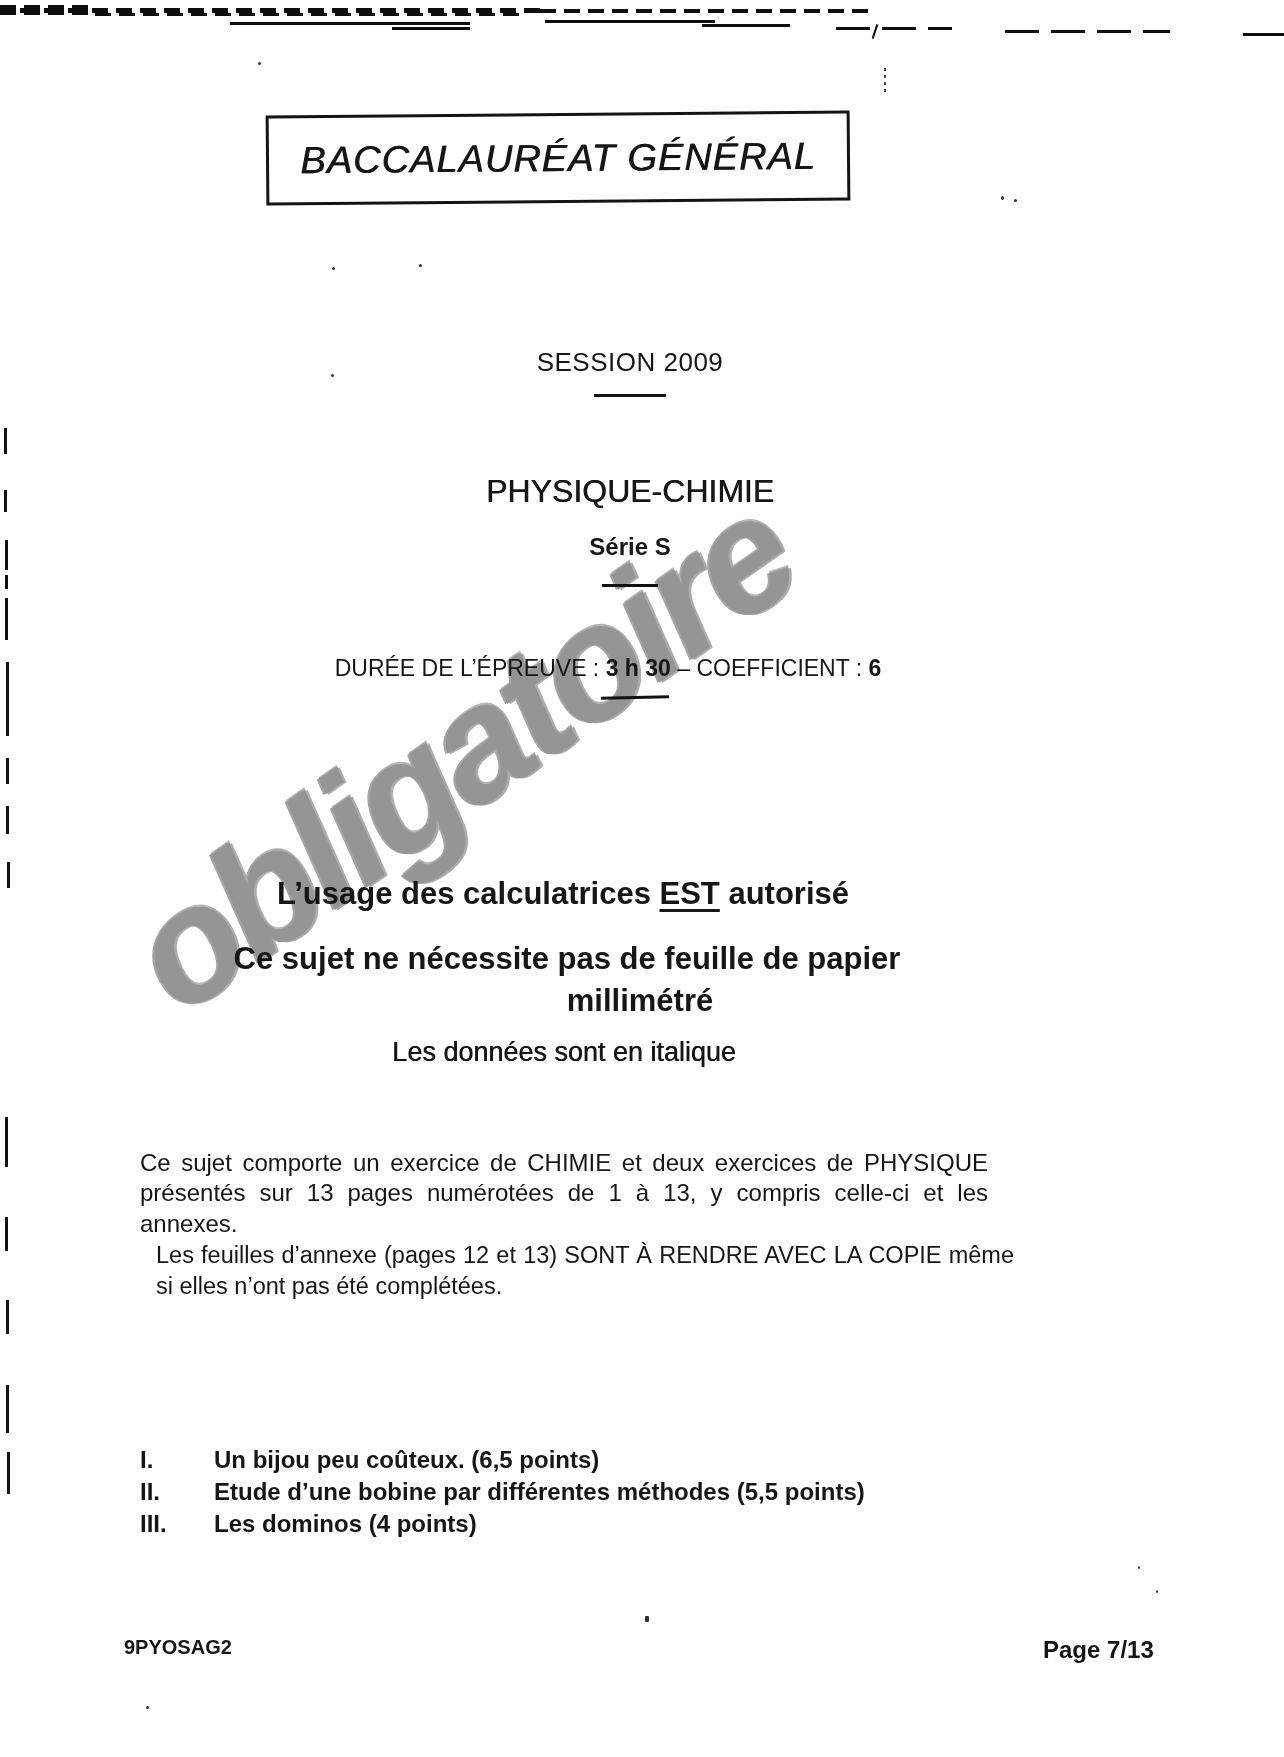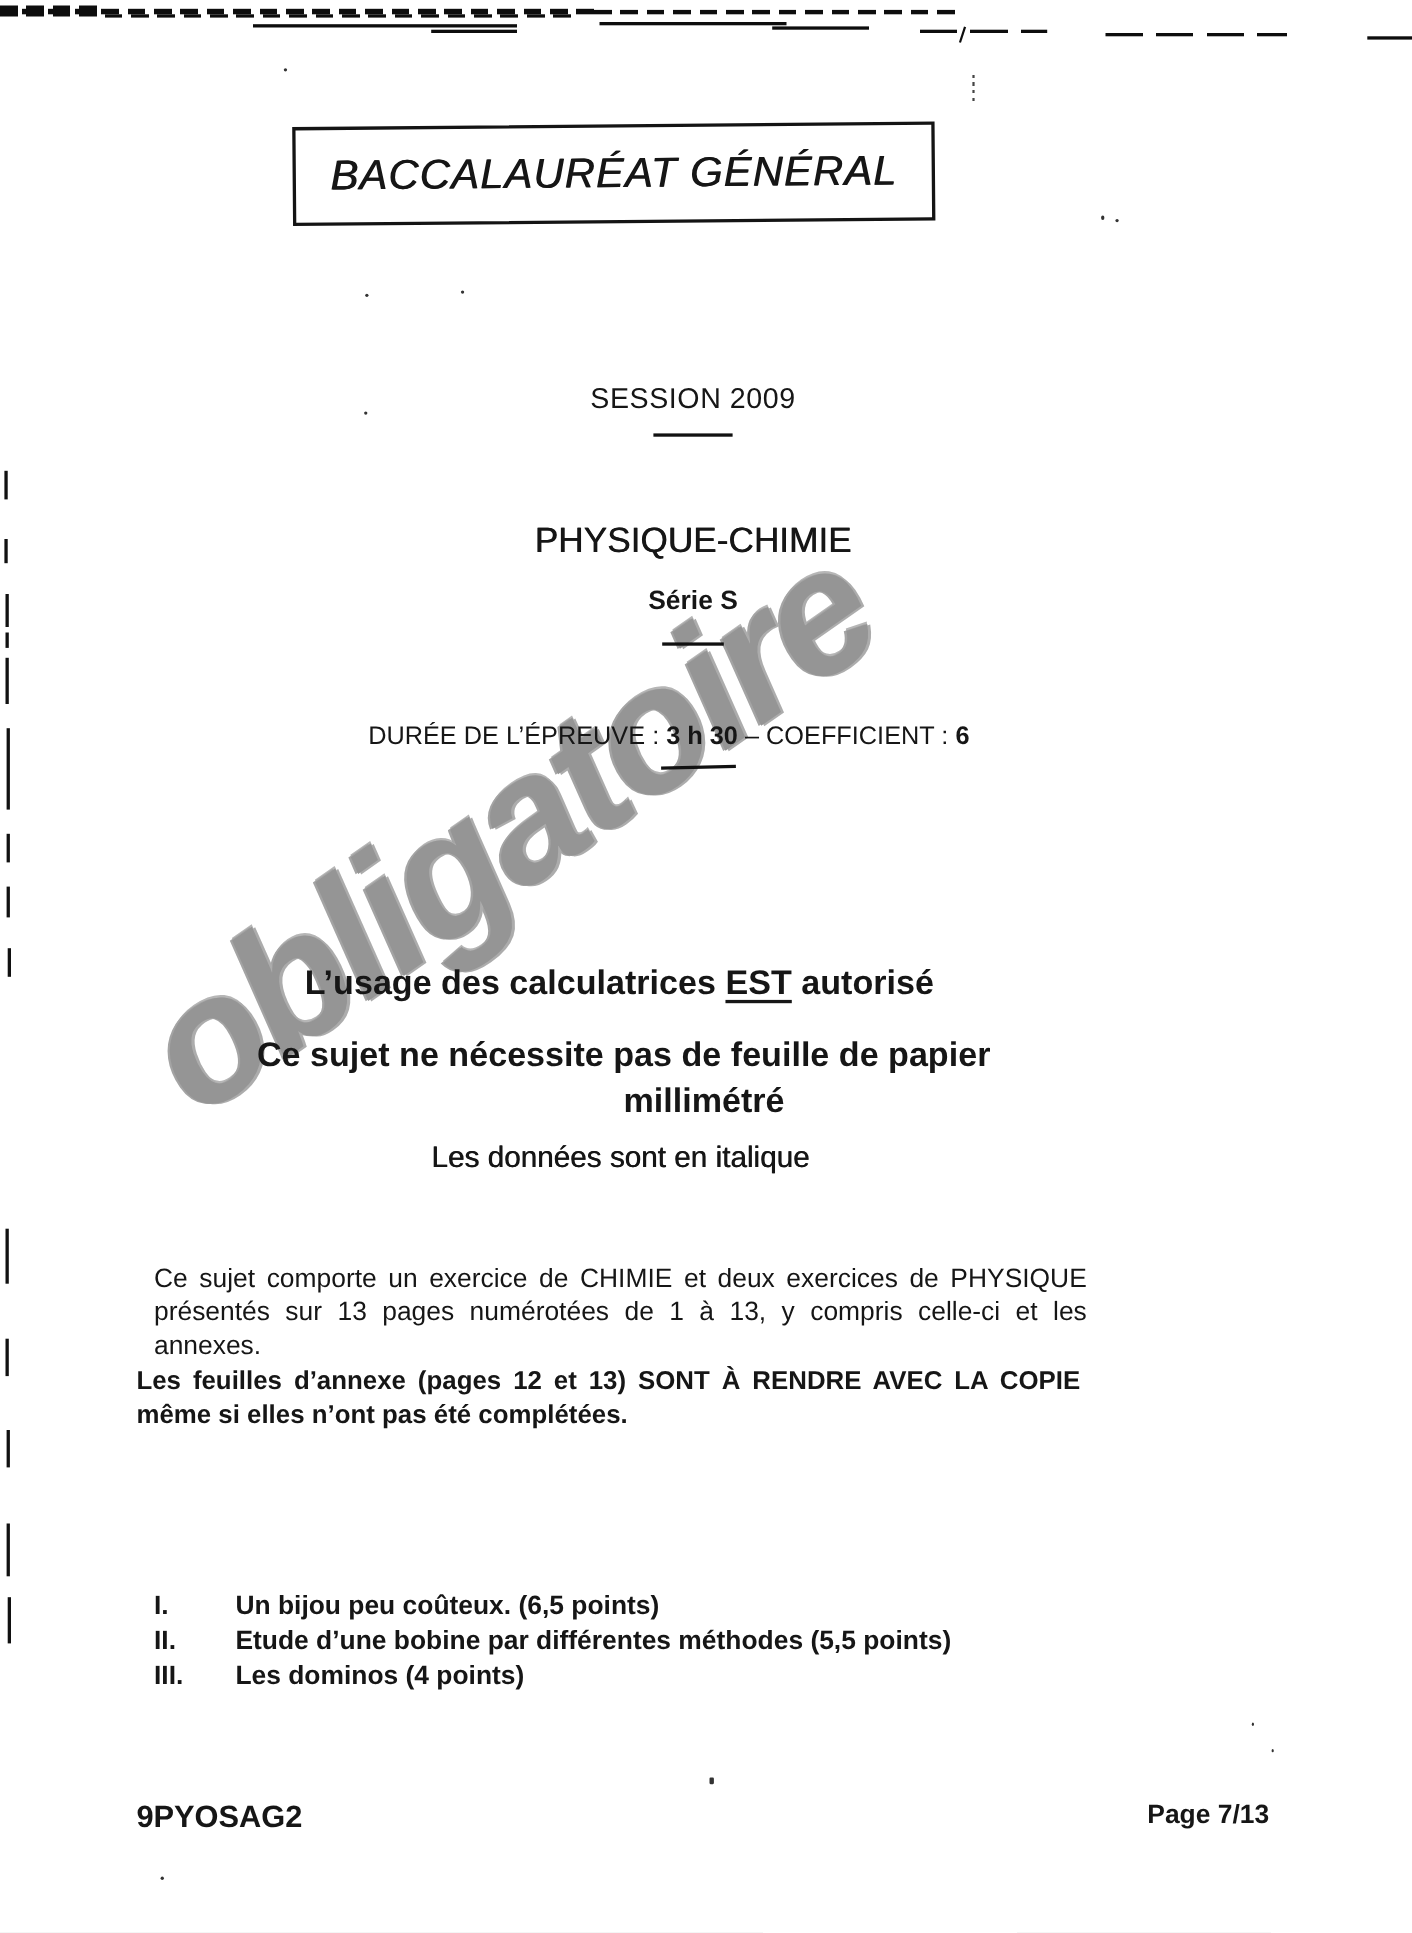--- a/index.html
+++ b/index.html
@@ -46,28 +46,28 @@
   .notice{position:absolute;text-align:center;font-weight:700;font-size:31px;white-space:nowrap;z-index:2;}
   .usage{left:163px;top:876px;width:800px;}
   .usage u{text-decoration:underline;text-decoration-thickness:3px;text-underline-offset:5px;}
   .papier{left:167px;top:941px;width:800px;}
   .millim{left:240px;top:983px;width:800px;}
   .donnees{left:164px;top:1037px;width:800px;font-size:27px;font-weight:400;
            text-shadow:0.5px 0 0 currentColor;z-index:2;position:absolute;text-align:center;white-space:nowrap;}
   
   .para{position:absolute;font-size:24px;line-height:1.27;text-align:justify;z-index:2;}
   .composition{left:140px;top:1148px;width:848px;}
-  .annex{left:124px;top:1240px;width:858px;font-weight:700;font-size:23.5px;line-height:1.3;}
+  .annex{left:156px;top:1240px;width:858px;font-weight:400;font-size:23.5px;line-height:1.3;}
   .instruction{left:140px;top:1392px;width:900px;font-size:24px;position:absolute;z-index:2;}
   
   .exlist{position:absolute;left:140px;top:1444px;z-index:2;}
   .exrow{display:flex;font-weight:700;font-size:24px;line-height:32px;}
   .exrow .num{width:74px;}
   
-  .footer-code{position:absolute;left:124px;top:1636px;font-weight:700;font-size:28px;}
+  .footer-code{position:absolute;left:124px;top:1636px;font-weight:700;font-size:20px;}
   .footer-page{position:absolute;left:1043px;top:1636px;font-weight:700;font-size:24px;}
 </style>
 </head>
 <body>
 
 <div class="page">
 
   <div>
     <div class="hbar dash" style="left:0;top:5px;width:95px;height:10px;"></div>
     <div class="hbar dash" style="left:20px;top:8px;width:520px;height:5px;"></div>

